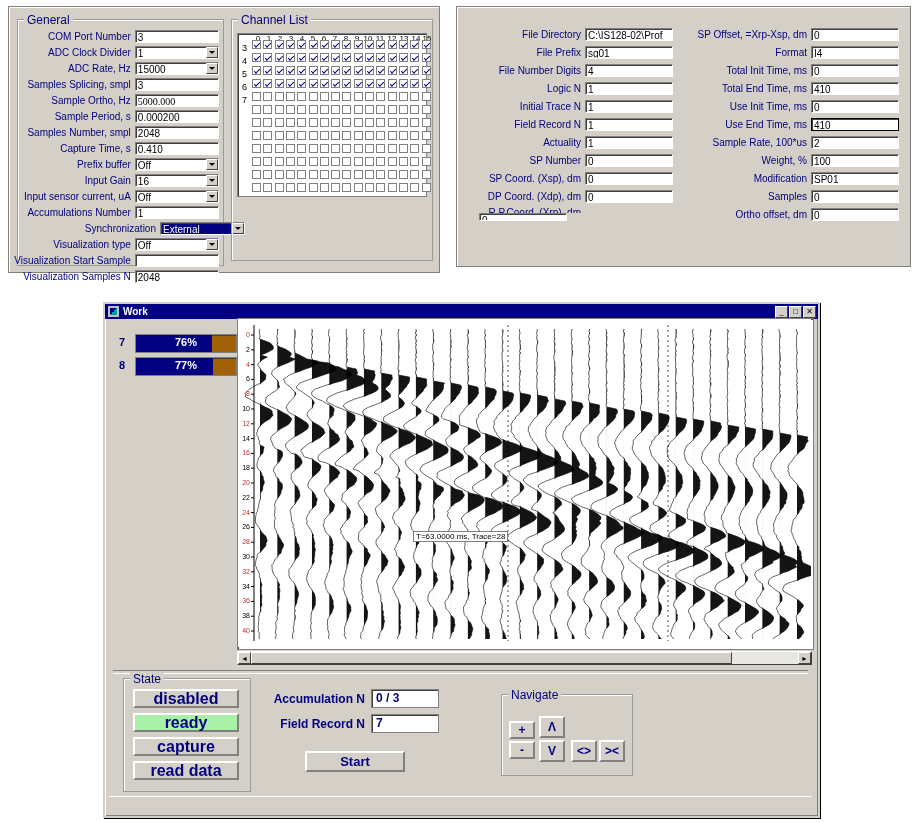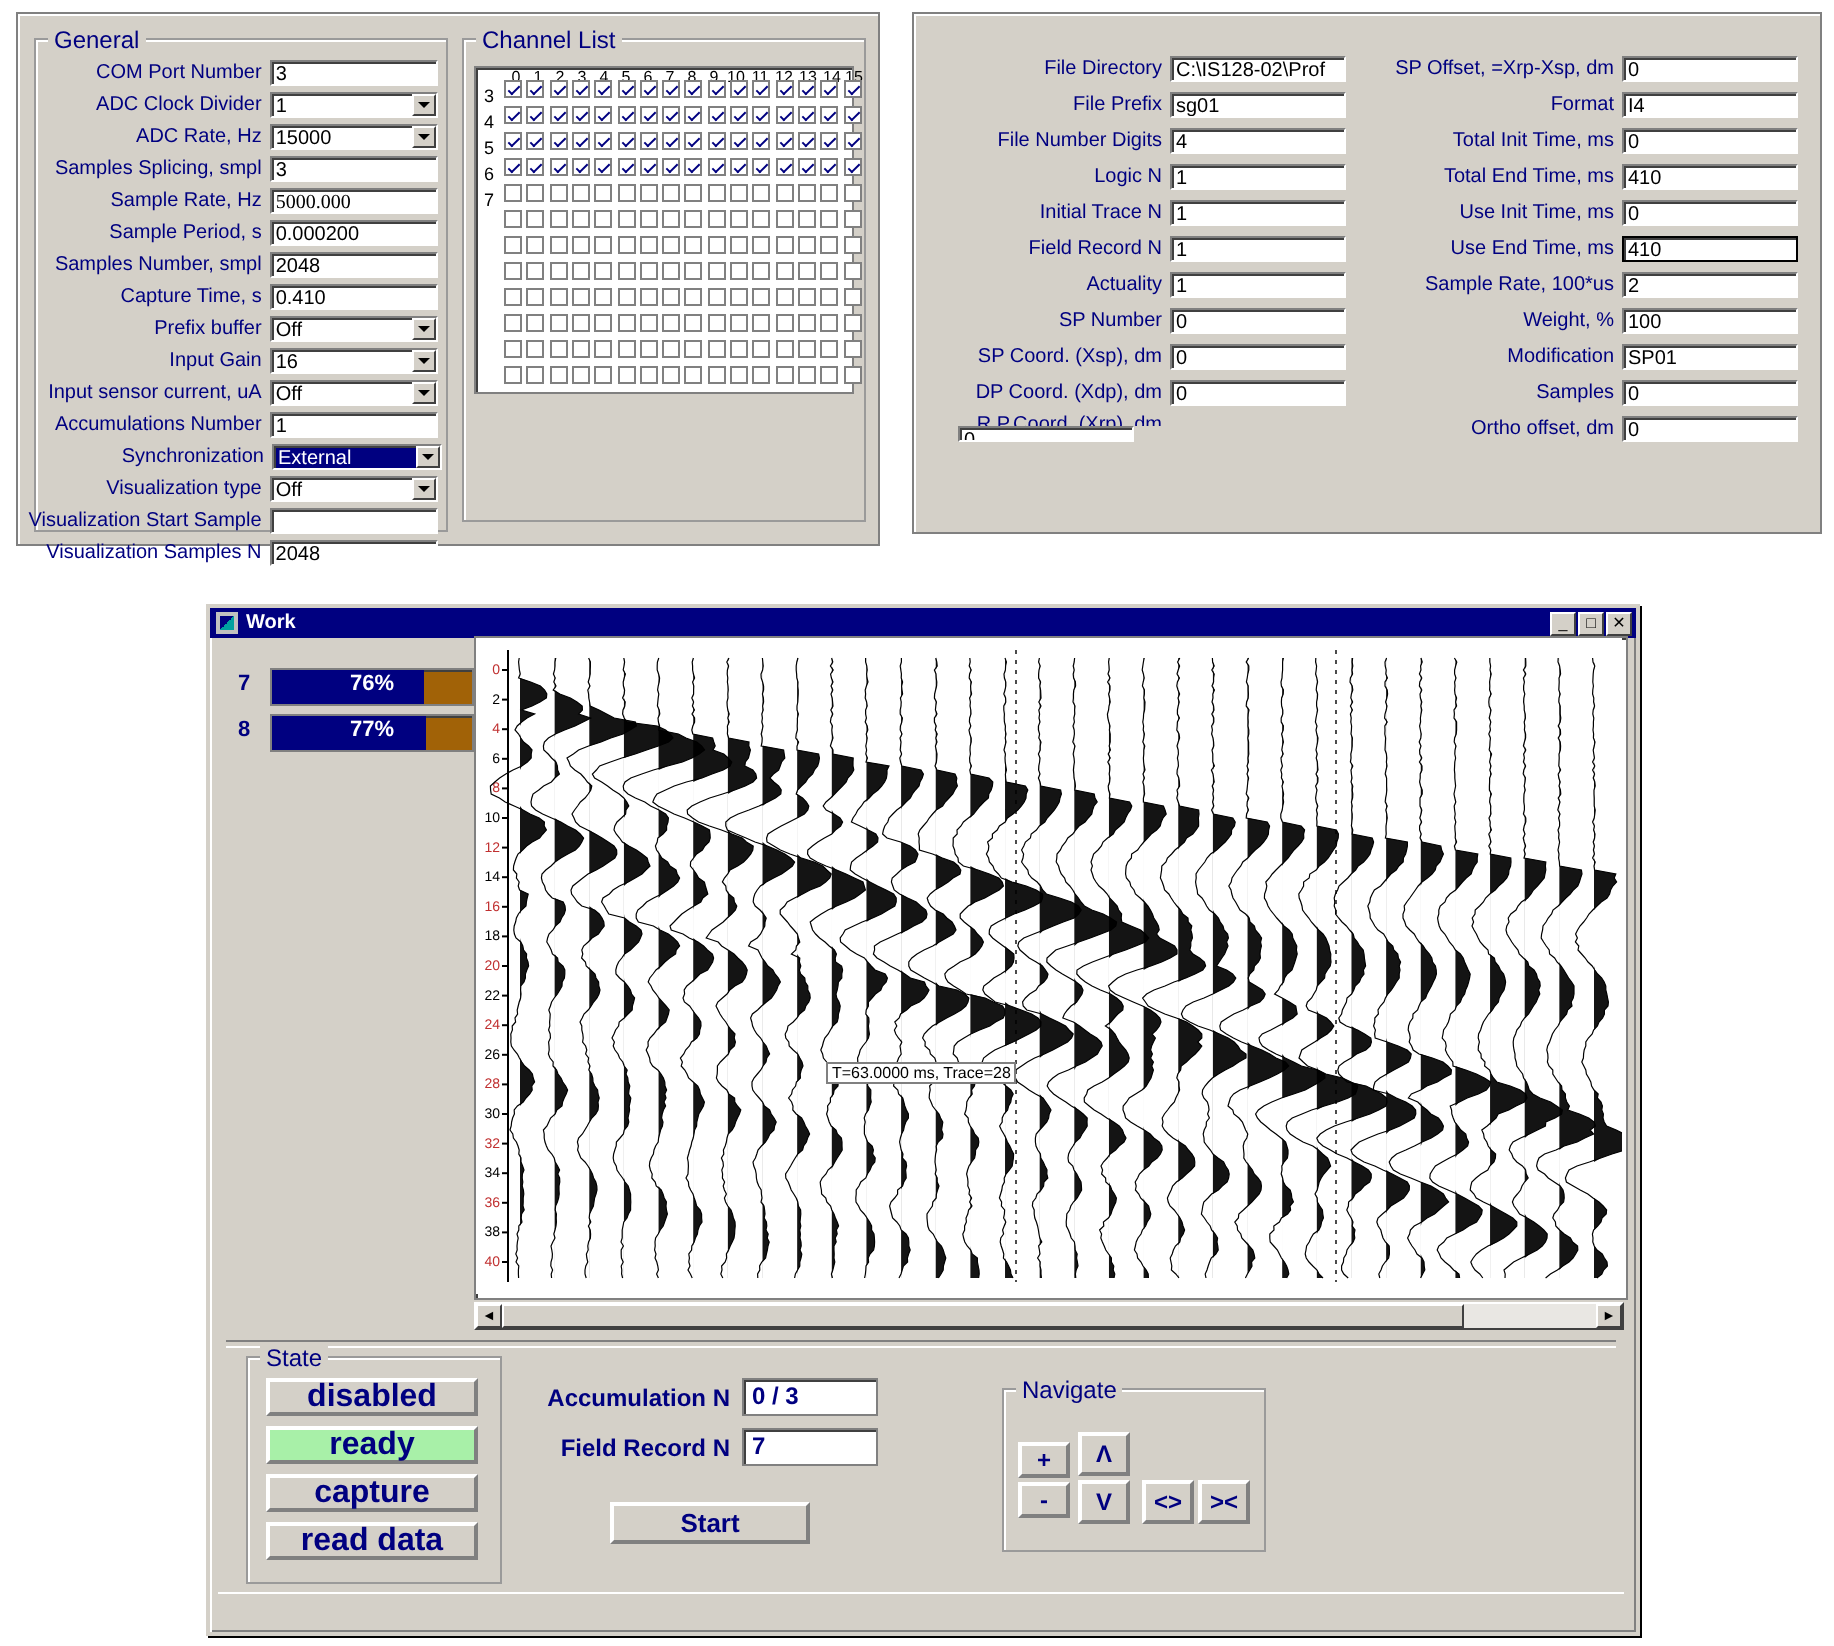--- a/index.html
+++ b/index.html
@@ -346,21 +346,21 @@
           </span>
       </div>
     </div>
 
     <div class="fieldrow" style="left:10px; top:70px; width:200px;">
       <div class="flabel" style="width:113px;">Samples Splicing, smpl</div>
       <div class="finput" style="width:85px;">3</div>
     </div>
 
     <div class="fieldrow" style="left:10px; top:86px; width:200px;">
-      <div class="flabel" style="width:113px;">Sample Rate, Hz</div>
+      <div class="flabel" style="width:113px;">Sample Ortho, Hz</div>
       <div class="finput" style="width:85px;font-family:Liberation Serif, serif;">5000.000</div>
     </div>
 
     <div class="fieldrow" style="left:10px; top:102px; width:200px;">
       <div class="flabel" style="width:113px;">Sample Period, s</div>
       <div class="finput" style="width:85px;">0.000200</div>
     </div>
 
     <div class="fieldrow" style="left:10px; top:118px; width:200px;">
       <div class="flabel" style="width:113px;">Samples Number, smpl</div>
@@ -400,21 +400,21 @@
             <i></i>
           </span>
       </div>
     </div>
 
     <div class="fieldrow" style="left:10px; top:198px; width:200px;">
       <div class="flabel" style="width:113px;">Accumulations Number</div>
       <div class="finput" style="width:85px;">1</div>
     </div>
 
-    <div class="fieldrow" style="left:10px; top:214px; width:216px;">
+    <div class="fieldrow" style="left:10px; top:214px; width:216px;padding-left:24px;">
       <div class="flabel" style="width:113px;">Synchronization</div>
       <div class="finput combo sel" style="width:85px;">
         <span>External</span>
         <span class="arrow">
             <i></i>
           </span>
       </div>
     </div>
 
     <div class="fieldrow" style="left:10px; top:230px; width:200px;">

